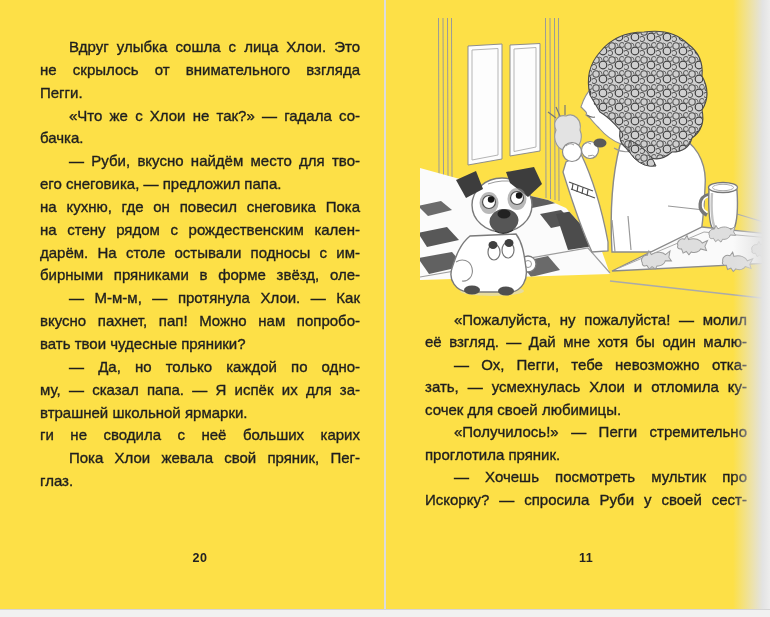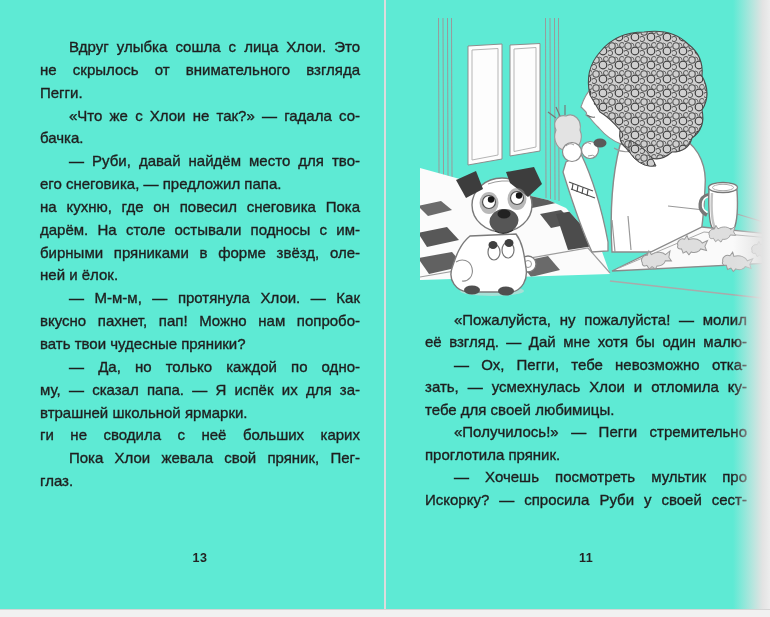--- a/index.html
+++ b/index.html
@@ -1,21 +1,21 @@
 <!DOCTYPE html>
 <html><head>
 <meta charset="utf-8">
 <style>
   html,body{margin:0;padding:0;}
   body{
     width:770px;height:617px;position:relative;overflow:hidden;
     background:#ffffff;
     font-family:"Liberation Sans","DejaVu Sans",sans-serif;
   }
-  .spread{position:absolute;left:0;top:0;width:770px;height:609px;background:#5eead4;}
+  .spread{position:absolute;left:0;top:0;width:770px;height:609px;background:#fde047;}
   .gutter{position:absolute;left:384px;top:0;width:2px;height:609px;background:#dcdcdc;}
   .page-curl{position:absolute;top:0;left:733px;width:37px;height:609px;
     background:linear-gradient(to right, rgba(230,230,230,0) 0%, #e3e3e3 80%, #ededed 100%);}
   .bottom-strip{position:absolute;left:0;top:609px;width:770px;height:8px;
     background:#f1f1f1;border-top:1px solid #d5d5d5;box-sizing:border-box;}
   .textblock{
     position:absolute;color:#1f1f1f;font-size:15px;
     -webkit-text-stroke:0.35px #1f1f1f;
     text-align:justify;
   }
@@ -183,44 +183,44 @@
       </g>
     </svg>
   </div>
 
   <div class="textblock left-text" id="left-lines">
       <div class="line indent just">Вдруг улыбка сошла с лица Хлои. Это</div>
       <div class="line just">не скрылось от внимательного взгляда</div>
       <div class="line">Пегги.</div>
       <div class="line indent just">«Что же с Хлои не так?» — гадала со-</div>
       <div class="line">бачка.</div>
-      <div class="line indent just">— Руби, давай найдём место для тво-</div>
+      <div class="line indent just">— Руби, вкусно найдём место для тво-</div>
       <div class="line">его снеговика, — предложил папа.</div>
       <div class="line just">на кухню, где он повесил снеговика Пока</div>
+      <div class="line just">на стену рядом с рождественским кален-</div>
       <div class="line just">дарём. На столе остывали подносы с им-</div>
       <div class="line just">бирными пряниками в форме звёзд, оле-</div>
-      <div class="line">ней и ёлок.</div>
       <div class="line indent just">— М-м-м, — протянула Хлои. — Как</div>
       <div class="line just">вкусно пахнет, пап! Можно нам попробо-</div>
       <div class="line">вать твои чудесные пряники?</div>
       <div class="line indent just">— Да, но только каждой по одно-</div>
       <div class="line just">му, — сказал папа. — Я испёк их для за-</div>
       <div class="line">втрашней школьной ярмарки.</div>
       <div class="line just">ги не сводила с неё больших карих</div>
       <div class="line indent just">Пока Хлои жевала свой пряник, Пег-</div>
       <div class="line">глаз.</div>
     </div>
-  <div class="pagenum left">13</div>
+  <div class="pagenum left">20</div>
 
   <div class="textblock right-text" id="right-lines">
       <div class="line indent just">«Пожалуйста, ну пожалуйста! — молил</div>
       <div class="line just">её взгляд. — Дай мне хотя бы один малю-</div>
       <div class="line indent just">— Ох, Пегги, тебе невозможно отка-</div>
       <div class="line just">зать, — усмехнулась Хлои и отломила ку-</div>
-      <div class="line">тебе для своей любимицы.</div>
+      <div class="line">сочек для своей любимицы.</div>
       <div class="line indent just">«Получилось!» — Пегги стремительно</div>
       <div class="line">проглотила пряник.</div>
       <div class="line indent just">— Хочешь посмотреть мультик про</div>
       <div class="line just">Искорку? — спросила Руби у своей сест-</div>
     </div>
   <div class="pagenum right">11</div>
 
   <div class="gutter"></div>
   <div class="page-curl"></div>
 </div>

